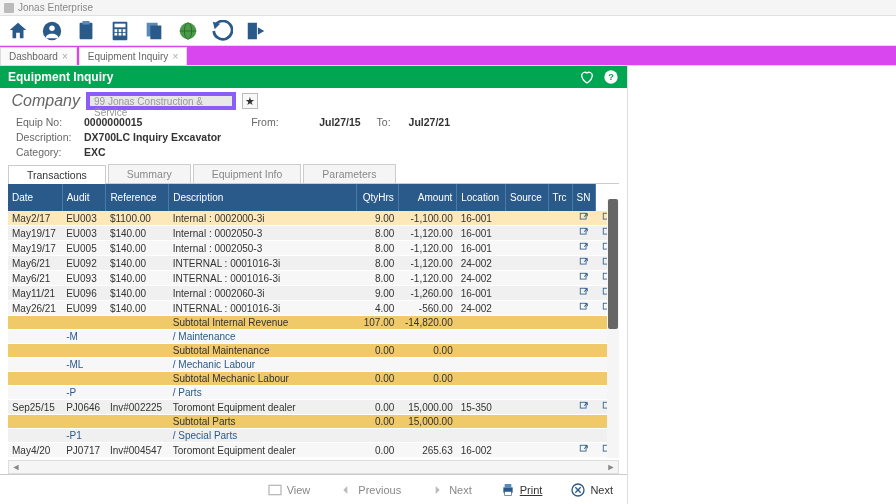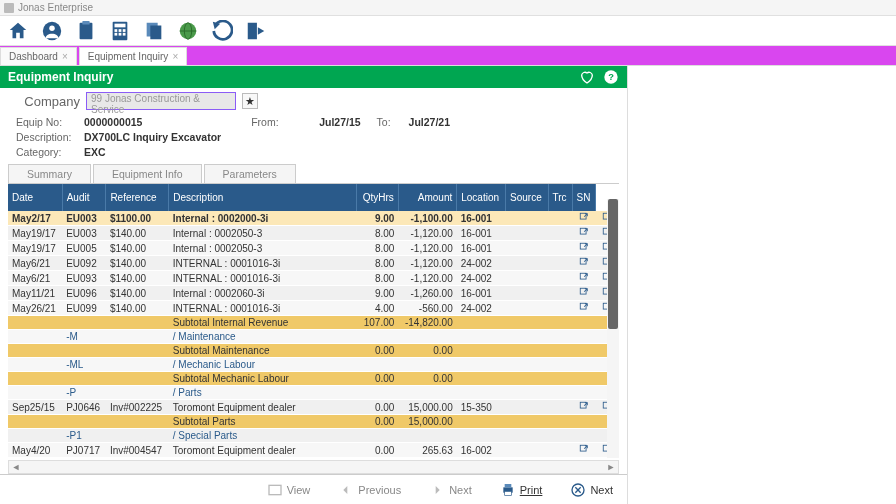--- a/index.html
+++ b/index.html
@@ -14,40 +14,40 @@
 .doc-tab { height: 18px; padding: 0 8px; font-size: 10px; color: #666; background: #fafafa; border: 1px solid #ddd; border-bottom: none; margin-right: 2px; display: flex; align-items: center; gap: 4px; }
 .doc-tab.active { background: #fff; }
 .doc-tab .close { color: #aaa; cursor: pointer; }
 .content-split { flex: 1; display: flex; overflow: hidden; }
 .left-pane { width: 628px; display: flex; flex-direction: column; border-right: 1px solid #ddd; }
 .right-pane { flex: 1; background: #fff; }
 .pane-header { height: 22px; background: #00a651; color: #fff; display: flex; align-items: center; justify-content: space-between; padding: 0 8px; font-weight: 600; font-size: 12px; }
 .pane-header .hdr-actions { display: flex; gap: 8px; }
 .hdr-actions span { width: 16px; height: 16px; display: flex; align-items: center; justify-content: center; cursor: pointer; }
 .company-row { display: flex; align-items: center; gap: 6px; padding: 4px 8px; }
-.company-row label { color: #666; font-size: 13px; width: 72px; text-align: right; }
-.company-select { width: 150px; height: 18px; background: #e8e8e8; border: 1px solid #8b5cf6; font-size: 10px; color: #999; padding: 0 4px; }
+.company-row label { color: #666; font-size: 16px; width: 72px; text-align: right; font-style: italic; }
+.company-select { width: 150px; height: 18px; background: #e8e8e8; border: 4px solid #8b5cf6; font-size: 10px; color: #999; padding: 0 4px; }
 .star-btn { width: 16px; height: 16px; display: flex; align-items: center; justify-content: center; border: 1px solid #bbb; background: #f8f8f8; cursor: pointer; }
 .info-block { display: flex; gap: 30px; padding: 2px 16px 6px; font-size: 10.5px; }
 .info-col { display: flex; flex-direction: column; gap: 3px; }
 .info-row { display: flex; gap: 8px; }
 .info-label { width: 60px; color: #666; }
 .info-value { font-weight: 700; color: #333; }
 .sub-tabs { display: flex; border-bottom: 1px solid #ccc; margin: 0 8px; }
 .sub-tab { padding: 3px 18px; font-size: 10.5px; color: #888; border: 1px solid #ccc; border-bottom: none; background: #f5f5f5; margin-right: 2px; cursor: pointer; }
 .sub-tab.active { background: #fff; color: #333; position: relative; top: 1px; }
 .grid-wrap { flex: 1; overflow: hidden; margin: 0 8px; position: relative; }
 .grid { width: 100%; border-collapse: collapse; font-size: 10px; }
 .grid th { background: #2a5a8a; color: #fff; font-weight: 400; padding: 2px 4px; text-align: left; border-right: 1px solid #4a7aa8; height: 27px; white-space: nowrap; }
 .grid th.r { text-align: right; }
 .grid td { padding: 1px 4px; border-bottom: 1px solid #fff; height: 14px; white-space: nowrap; overflow: hidden; }
 .grid td.r { text-align: right; }
 .grid tbody tr { background: #f7f7f7; }
 .grid tbody tr:nth-child(even) { background: #f0f0f0; }
-.grid tbody tr.sel { background: #fce8b8; font-weight: bold; }
+.grid tbody tr.sel { background: #fce8b8; }
 .grid tbody tr.subtotal td { background: #f0c968; }
 .grid tbody tr.cat td { color: #2a5a8a; }
 .action-cell { color: #2a5a8a; text-align: center; cursor: pointer; width: 22px; }
 .hscroll { height: 14px; border: 1px solid #ddd; margin: 2px 8px 0; background: #f5f5f5; position: relative; }
 .hscroll .l, .hscroll .r { position: absolute; top: 0; width: 14px; height: 12px; display: flex; align-items: center; justify-content: center; color: #888; font-size: 9px; }
 .hscroll .l { left: 0; } .hscroll .r { right: 0; }
 .bottom-bar { height: 30px; border-top: 1px solid #ccc; display: flex; align-items: center; justify-content: flex-end; gap: 16px; padding: 0 8px; font-size: 11px; }
 .b-btn { display: flex; align-items: center; gap: 4px; padding: 2px 6px; cursor: pointer; color: #888; }
 .b-btn.en { color: #333; }
 .b-btn svg { width: 16px; height: 16px; }
@@ -176,20 +176,21 @@
           <div class="info-row">
               <span class="info-label">From:</span>
               <span class="info-value">Jul27/15</span>
               <span class="info-label" style="width:24px;margin-left:8px">To:</span>
               <span class="info-value">Jul27/21</span>
             </div>
         </div>
       </div>
 
       <div class="sub-tabs" id="sub-tabs">
+          <div class="sub-tab active">Transactions</div>
           <div class="sub-tab">Summary</div>
           <div class="sub-tab">Equipment Info</div>
           <div class="sub-tab">Parameters</div>
         </div>
 
       <div class="grid-wrap">
         <table class="grid">
           <thead>
               <tr id="grid-head">
                 <th style="width: 48px;">Date</th>

